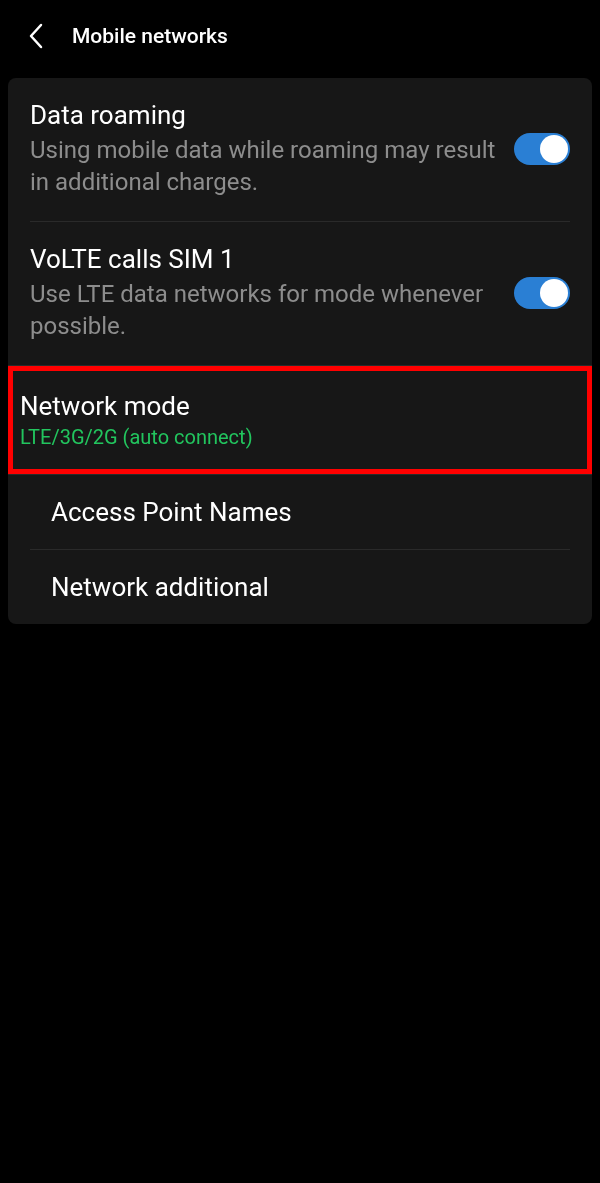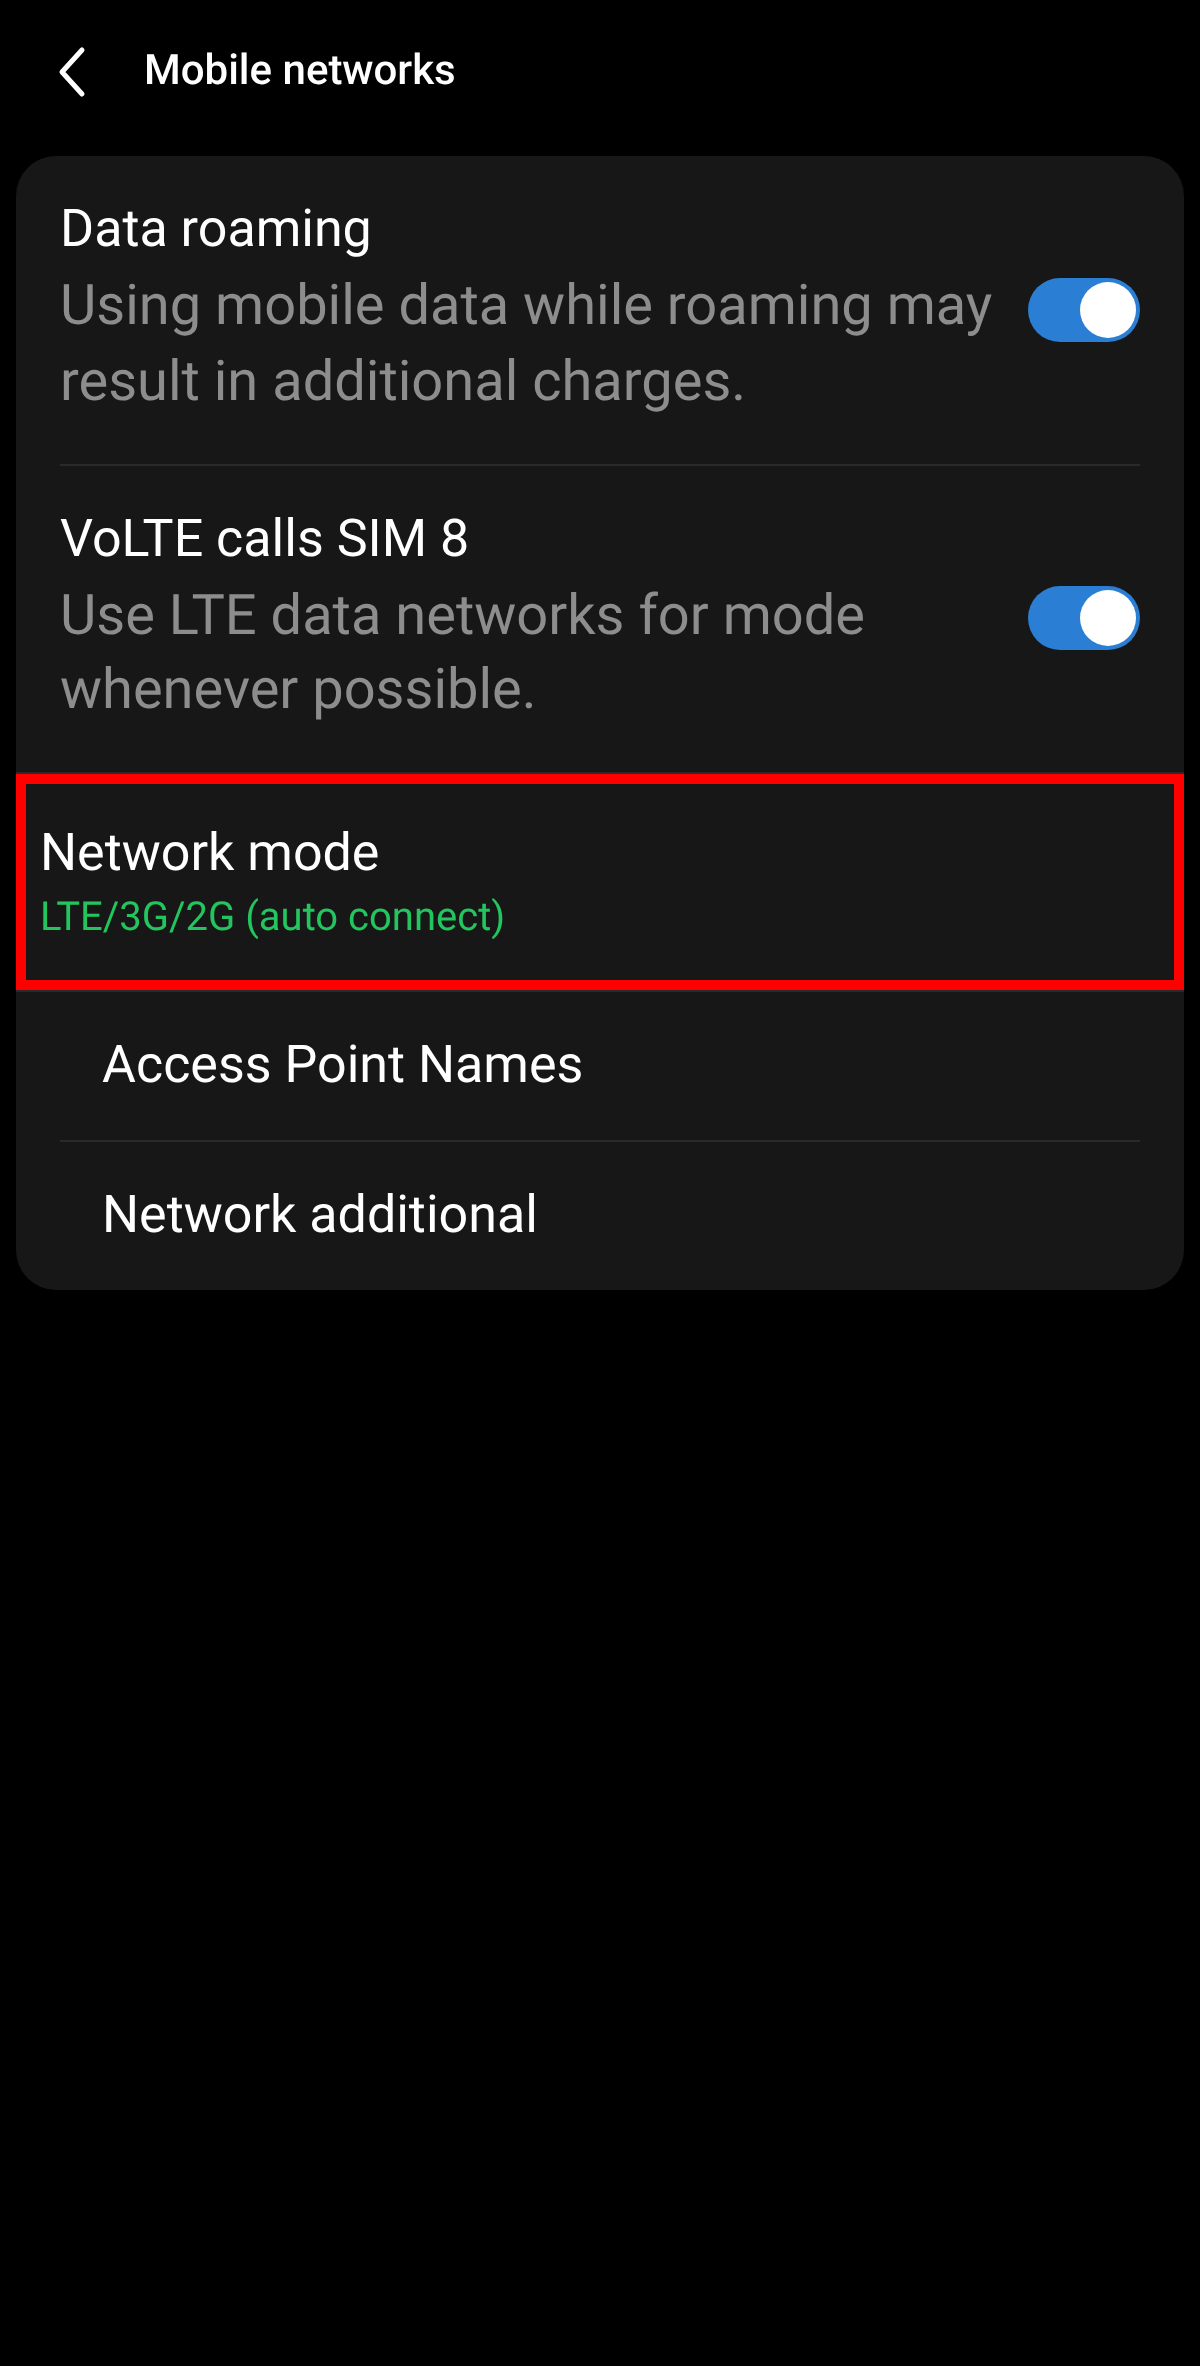--- a/index.html
+++ b/index.html
@@ -33,21 +33,21 @@
       width: 18px;
       height: 28px;
     }
     .header-title {
       font-size: 21px;
       font-weight: 500;
       color: #ffffff;
     }
     .settings-card {
       background: #171717;
-      border-radius: 20px;
+      border-radius: 8px;
       margin: 6px 8px;
       overflow: hidden;
     }
     .setting-item {
       padding: 22px 22px 22px 22px;
       display: flex;
       align-items: center;
       justify-content: space-between;
       gap: 16px;
       cursor: pointer;
@@ -59,21 +59,21 @@
     .setting-text {
       flex: 1;
     }
     .setting-title {
       font-size: 26px;
       font-weight: 400;
       color: #ffffff;
       margin-bottom: 4px;
     }
     .setting-description {
-      font-size: 28px;
+      font-size: 24px;
       color: #8d8d8d;
       line-height: 1.35;
     }
     .setting-value {
       font-size: 20px;
       color: #22c55e;
       margin-top: 4px;
     }
     .toggle {
       width: 56px;
@@ -125,21 +125,21 @@
       <div class="setting-title">Data roaming</div>
       <div class="setting-description">Using mobile data while roaming may result in additional charges.</div>
     </div>
     <div class="toggle"></div>
   </div>
 
   <div class="divider"></div>
 
   <div class="setting-item">
     <div class="setting-text">
-      <div class="setting-title">VoLTE calls SIM 8</div>
+      <div class="setting-title">VoLTE calls SIM 1</div>
       <div class="setting-description">Use LTE data networks for mode whenever possible.</div>
     </div>
     <div class="toggle"></div>
   </div>
 
   <div class="divider no-margin"></div>
 
   <div class="setting-item highlighted">
     <div class="setting-text">
       <div class="setting-title">Network mode</div>

